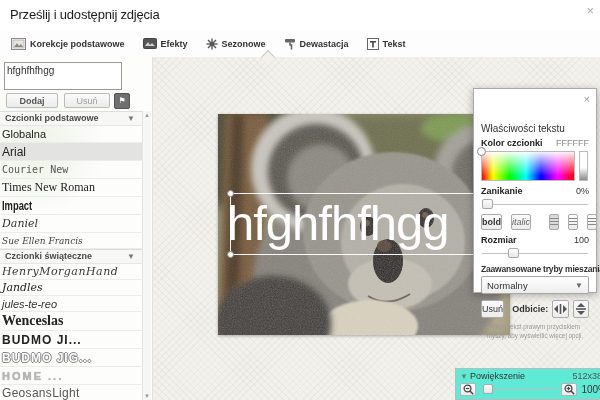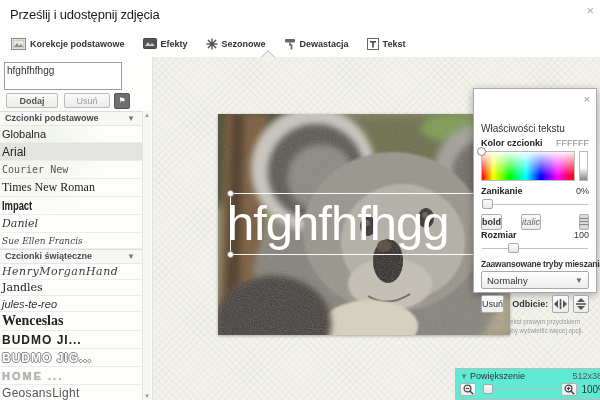--- a/index.html
+++ b/index.html
@@ -44,21 +44,21 @@
   .frow.sel{background:#e3e3e1;}
   .f-globalna{height:16px;font-size:11px;}
   .f-arial{height:17px;font-size:12px;}
   .f-courier{height:17px;font-family:"DejaVu Sans Mono",monospace;font-size:10px;color:#585858;}
   .f-times{height:17px;font-family:"Liberation Serif",serif;font-size:12px;}
   .f-impact{height:17px;font-weight:bold;font-size:12px;}
   .f-impact span{display:inline-block;transform:scaleX(.78);transform-origin:left;}
   .f-daniel{height:17px;font-family:"DejaVu Serif",serif;font-style:italic;font-size:11px;color:#333;}
   .f-sue{height:15px;font-family:"DejaVu Serif",serif;font-style:italic;font-size:9px;color:#444;}
   .f-henry{height:15px;font-family:"DejaVu Serif",serif;font-style:italic;font-size:11px;letter-spacing:.5px;color:#3a3a3a;}
-  .f-jandles{height:15px;font-family:"DejaVu Serif",serif;font-size:11px;}
+  .f-jandles{height:15px;font-family:"DejaVu Serif",serif;font-style:italic;font-size:11px;}
   .f-jules{height:15px;font-style:italic;font-size:11px;color:#333;align-items:center;}
   .f-wence{height:18px;font-family:"Liberation Serif",serif;font-weight:bold;font-size:14px;}
   .f-budmo{height:17px;font-weight:bold;font-size:12px;letter-spacing:1px;text-align:right;}
   .f-budmojig{height:17px;font-weight:bold;font-size:12px;letter-spacing:1px;color:#fff;text-shadow:-1px 0 #8a8a8a,1px 0 #8a8a8a,0 -1px #8a8a8a,0 1px #8a8a8a;}
   .f-home{height:17px;font-weight:bold;font-size:11px;letter-spacing:2px;color:#b5b5b3;text-shadow:0 0 1px #999;}
   .f-geosans{height:16px;font-size:12px;font-weight:300;color:#555;letter-spacing:.3px;}
   .fscroll{position:absolute;right:1px;top:54px;bottom:0;width:8px;background:#f6f6f4;border-left:1px solid #e5e5e3;font-size:6px;color:#999;text-align:center;}
   .fscroll .up{position:absolute;top:1px;left:1px;}
   .fscroll .dn{position:absolute;bottom:1px;left:1px;}
 
@@ -78,21 +78,21 @@
   .p-val{color:#8a8a8a;font-size:9px;}
   .picker{margin-top:3px;display:flex;gap:4px;position:relative;}
   .huebox{width:94px;height:30px;border:1px solid #bbb;box-sizing:border-box;
     background:linear-gradient(to bottom,rgba(255,255,255,.95),rgba(255,255,255,0) 85%),
       linear-gradient(to right,#f00 0%,#ff0 12%,#0f0 30%,#0ff 48%,#00f 64%,#f0f 82%,#f00 100%);}
   .valbar{width:9px;height:30px;border:1px solid #bbb;box-sizing:border-box;background:linear-gradient(#fff 55%,#8a8a8a);}
   .pick-handle{position:absolute;left:-4px;top:-4px;width:9px;height:9px;border-radius:50%;background:#fff;border:1px solid #888;box-sizing:border-box;}
   .slider{position:relative;height:12px;margin-top:2px;}
   .slider .track{position:absolute;left:1px;right:1px;top:6px;height:1px;background:#c2c2c2;}
   .slider .knob{position:absolute;top:1px;width:11px;height:10px;background:linear-gradient(#fbfbfb,#e8e8e8);border:1px solid #a8a8a8;border-radius:2px;box-sizing:border-box;}
-  .stylerow{display:flex;align-items:center;gap:19px;margin-top:4px;justify-content:space-between;}
+  .stylerow{display:flex;align-items:center;gap:9px;margin-top:4px;justify-content:space-between;}
   .pbtn{height:16px;box-sizing:border-box;border:1px solid #ababab;border-radius:2px;background:linear-gradient(#fbfbfb,#ececec);display:flex;align-items:center;justify-content:center;cursor:pointer;color:#333;}
   .bold-btn{width:30px;font-weight:bold;font-size:9px;}
   .italic-btn{width:31px;font-style:italic;font-size:9px;color:#666;}
   .alignbtn{width:14px;}
   .alignbtn.active{background:#d9d9d9;}
   .alines{width:8px;height:8px;background:repeating-linear-gradient(#8a8a8a 0 1px,transparent 1px 3px);}
   .blend-lab{margin-top:5px;font-weight:bold;font-size:8.5px;white-space:nowrap;letter-spacing:-0.2px;}
   .pselect{margin-top:2px;height:16px;border:1px solid #a8a8a8;border-radius:2px;background:linear-gradient(#fff,#ededed);display:flex;align-items:center;justify-content:space-between;padding:0 5px;font-size:9.5px;cursor:pointer;}
   .pselect .car{color:#666;font-size:8px;}
   .bottomrow{display:flex;align-items:center;margin-top:6px;gap:4px;}
@@ -344,21 +344,21 @@
       <div class="pbtn alignbtn active">
           <div class="alines"></div>
         </div>
       <div class="pbtn alignbtn">
           <div class="alines"></div>
         </div>
       <div class="pbtn alignbtn">
           <div class="alines"></div>
         </div>
     </div>
-    <div class="p-row" style="">
+    <div class="p-row" style="margin-top:5px;">
       <span class="p-lab">Rozmiar</span>
       <span class="p-val" style="color:#333;">100</span>
     </div>
     <div class="slider">
       <div class="track"></div>
       <div class="knob" style="left:27px;"></div>
     </div>
     <div class="blend-lab">Zaawansowane tryby mieszania</div>
     <div class="pselect">
       <span>Normalny</span>

